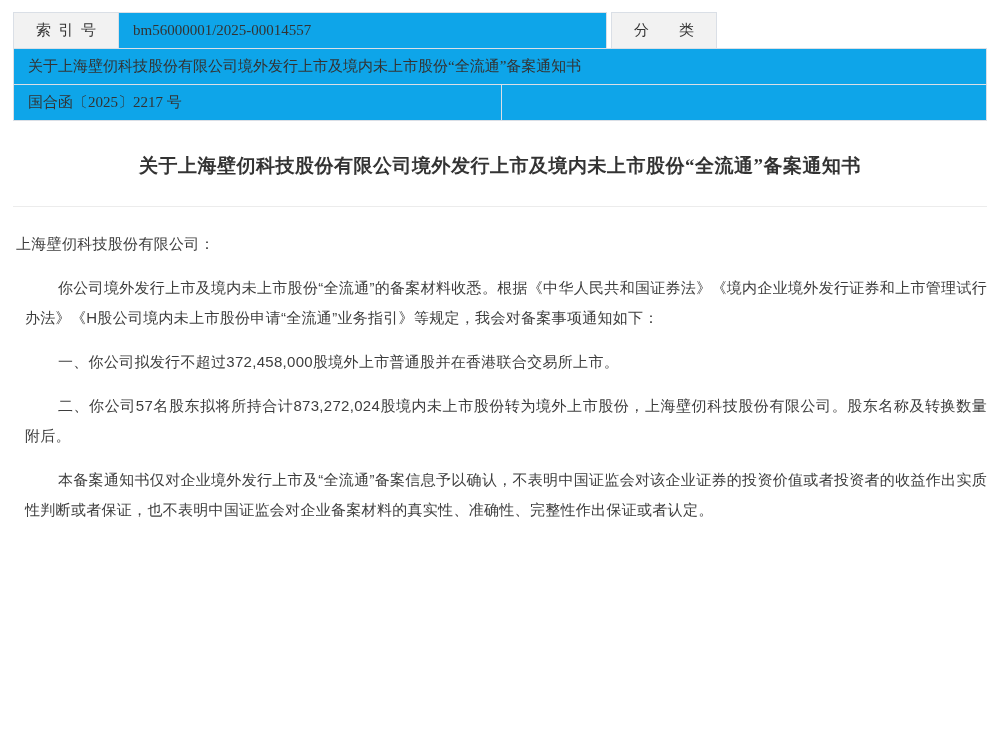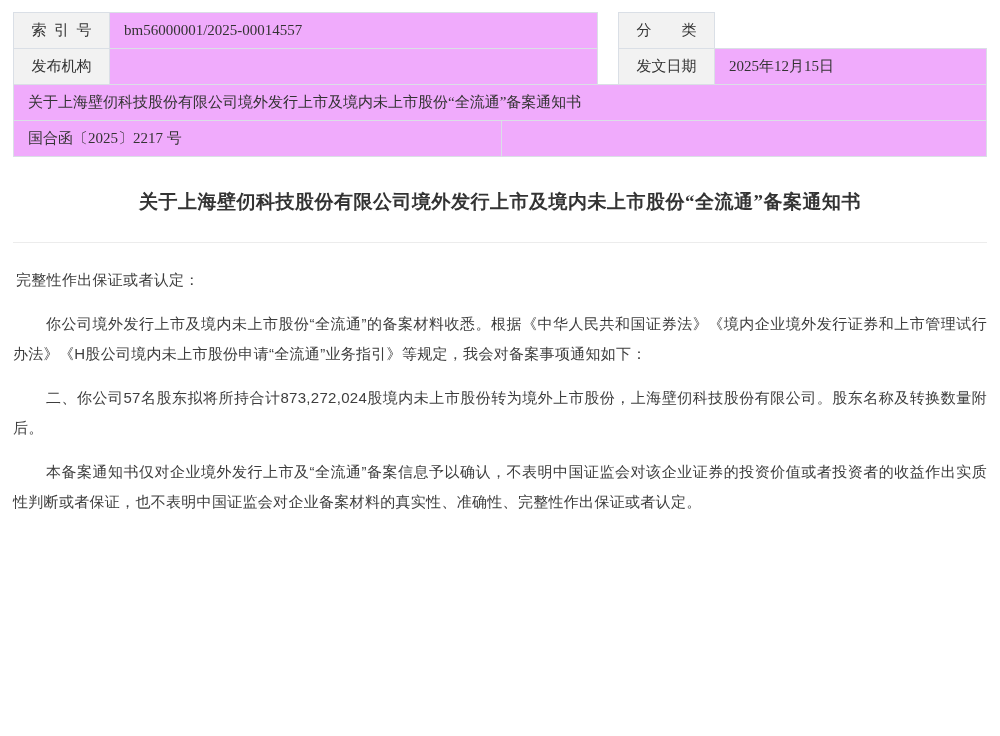--- a/index.html
+++ b/index.html
@@ -14,24 +14,24 @@
   .meta-table { display: flex; flex-direction: column; }
   .t-row { display: flex; height: 37px; margin-top: -1px; }
   .meta-table .t-row:first-child { margin-top: 0; }
   .cell {
     box-sizing: border-box; border: 1px solid #dadfe6;
     display: flex; align-items: center;
     font-family: "Liberation Serif", serif; font-size: 15px; color: #333;
     margin-left: -1px; overflow: hidden; white-space: nowrap;
   }
   .t-row .cell:first-child { margin-left: 0; }
-  .cell.label { background: #f2f2f2; flex: none; width: 97px; justify-content: center; }
-  .cell.value { background: #f0abfc; padding: 0 14px; }
+  .cell.label { background: #f2f2f2; flex: none; width: 106px; justify-content: center; }
+  .cell.value { background: #0ea5e9; padding: 0 14px; }
   .cell.v1 { flex: none; width: 489px; }
-  .cell.l2 { margin-left: 20px; }   
+  .cell.l2 { margin-left: 4px; }   
   .cell.v2 { flex: 1; }
   .cell.vspan { flex: 1; }
   .jlabel {
     display: inline-block; width: 60px;
     text-align: justify; text-align-last: justify;
   }
 
   
   .doc-title {
     margin-top: 32px; text-align: center;
@@ -42,65 +42,56 @@
   
   .divider { height: 1px; background: #ececec; margin-top: 27px; }
 
   
   .doc-body {
     margin-top: 22px;
     font-size: 15px; line-height: 30px; color: #3d3d3d;
     letter-spacing: 0.3px;
   }
   .salutation { margin: 0; padding-left: 3px; }
-  .para { margin: 14px 0 0 0; text-indent: 2.2em; text-align: justify; }
+  .para { margin: 14px 0 0 12px; text-indent: 2.2em; text-align: justify; }
 </style>
 </head>
 <body>
 
 <div class="page">
 
   <div class="meta-table">
 
     <div class="t-row">
       <div class="cell label">
         <span class="jlabel">索引号</span>
       </div>
       <div class="cell value v1">bm56000001/2025-00014557</div>
       <div class="cell label l2">
         <span class="jlabel">分类</span>
       </div>
     </div>
 
-    <div class="t-row">
-      <div class="cell label">
-        <span class="jlabel">发布机构</span>
-      </div>
-      <div class="cell value v1"></div>
-      <div class="cell label l2">
-        <span class="jlabel">发文日期</span>
-      </div>
-      <div class="cell value v2">2025年12月15日</div>
-    </div>
 
     <div class="t-row">
       <div class="cell value vspan">关于上海壁仞科技股份有限公司境外发行上市及境内未上市股份“全流通”备案通知书</div>
     </div>
 
     <div class="t-row">
       <div class="cell value v1">国合函〔2025〕2217 号</div>
       <div class="cell value v2"></div>
     </div>
 
   </div>
 
   <h1 class="doc-title">关于上海壁仞科技股份有限公司境外发行上市及境内未上市股份“全流通”备案通知书</h1>
 
   <div class="divider"></div>
 
   <div class="doc-body">
-    <p class="salutation">完整性作出保证或者认定：</p>
+    <p class="salutation">上海壁仞科技股份有限公司：</p>
     <p class="para">你公司境外发行上市及境内未上市股份“全流通”的备案材料收悉。根据《中华人民共和国证券法》《境内企业境外发行证券和上市管理试行办法》《H股公司境内未上市股份申请“全流通”业务指引》等规定，我会对备案事项通知如下：</p>
+    <p class="para">一、你公司拟发行不超过372,458,000股境外上市普通股并在香港联合交易所上市。</p>
     <p class="para">二、你公司57名股东拟将所持合计873,272,024股境内未上市股份转为境外上市股份，上海壁仞科技股份有限公司。股东名称及转换数量附后。</p>
     <p class="para">本备案通知书仅对企业境外发行上市及“全流通”备案信息予以确认，不表明中国证监会对该企业证券的投资价值或者投资者的收益作出实质性判断或者保证，也不表明中国证监会对企业备案材料的真实性、准确性、完整性作出保证或者认定。</p>
   </div>
 
 </div>
 
 </body></html>

